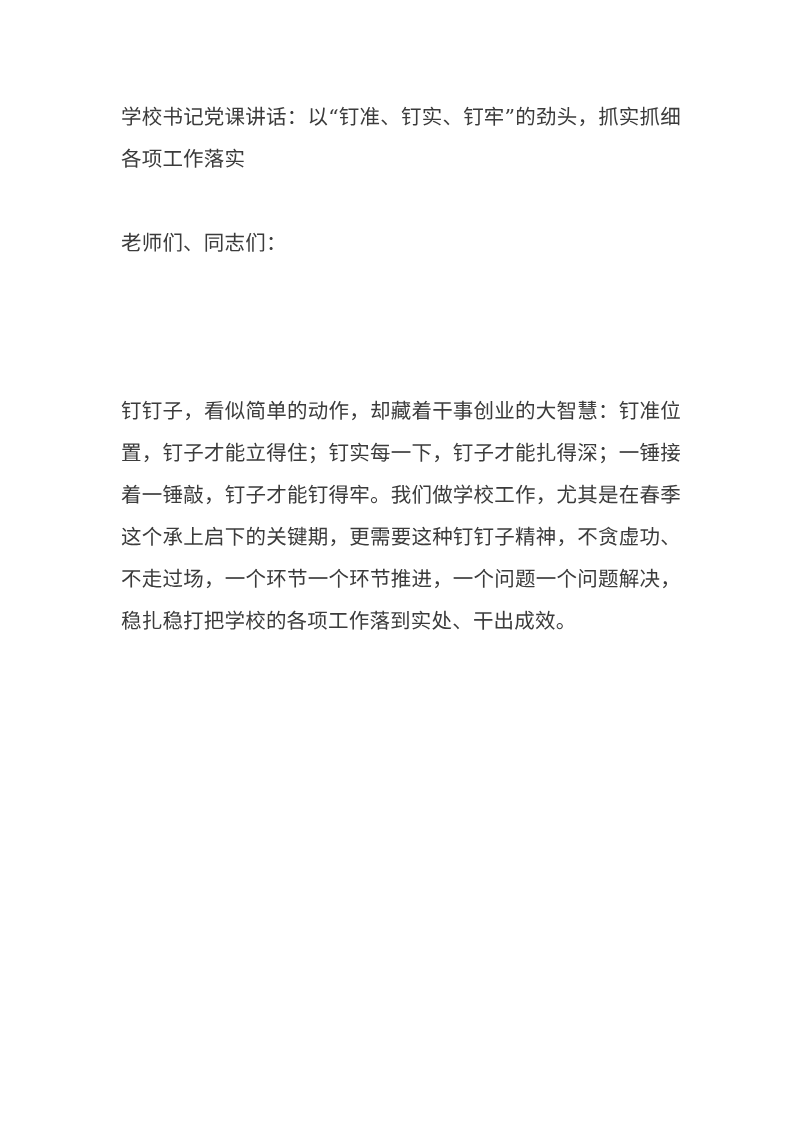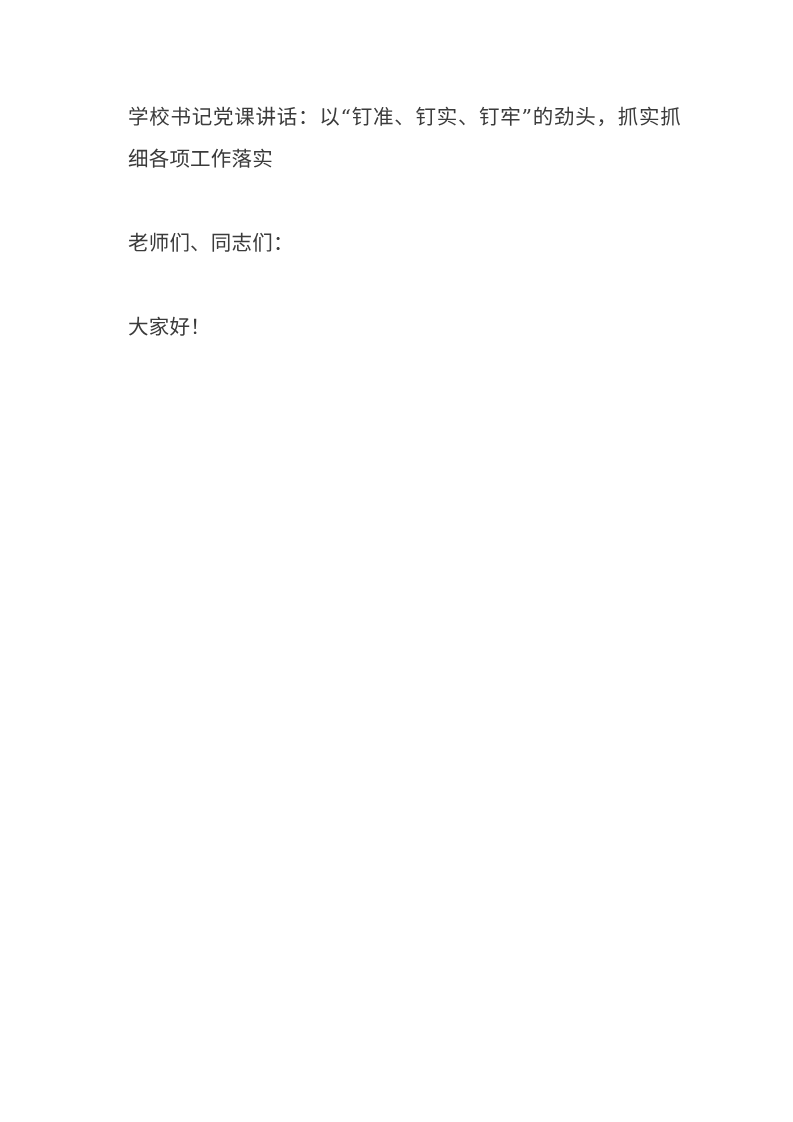--- a/index.html
+++ b/index.html
@@ -21,21 +21,21 @@
     background: #ffffff;
     box-sizing: border-box;
   }
   .doc-body {
     position: absolute;
     left: 113px;
     top: 96px;
     width: 568px;
   }
   .para {
-    margin: 0 0 0 15px;
+    margin: 0 0 0 8px;
     font-size: 20.5px;
     line-height: 42px;
     color: #3b3b3b;
     text-align: justify;
     text-justify: inter-ideograph;
     letter-spacing: 0.2px;
     font-weight: 400;
     -webkit-font-smoothing: antialiased;
   }
   .para.title {
@@ -52,22 +52,22 @@
   <div class="doc-body">
 
     <p class="para title">学校书记党课讲话：以“钉准、钉实、钉牢”的劲头，抓实抓细各项工作落实</p>
 
     <div class="spacer-para"></div>
 
     <p class="para">老师们、同志们：</p>
 
     <div class="spacer-para"></div>
 
-    <p class="para">大家好！</p>
 
     <div class="spacer-para"></div>
 
 
     <div class="spacer-para"></div>
 
+    <p class="para">钉钉子，看似简单的动作，却藏着干事创业的大智慧：钉准位置，钉子才能立得住；钉实每一下，钉子才能扎得深；一锤接着一锤敲，钉子才能钉得牢。我们做学校工作，尤其是在春季这个承上启下的关键期，更需要这种钉钉子精神，不贪虚功、不走过场，一个环节一个环节推进，一个问题一个问题解决，稳扎稳打把学校的各项工作落到实处、干出成效。</p>
 
   </div>
 </div>
 
 </body></html>

